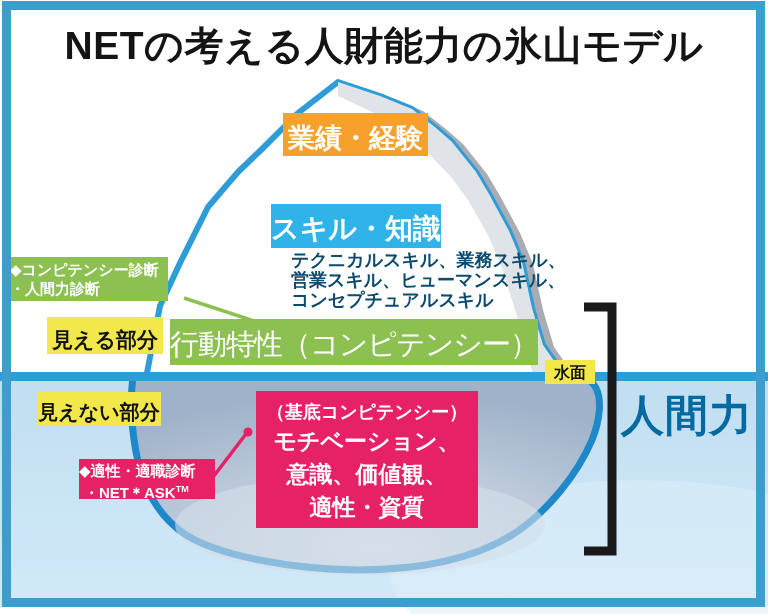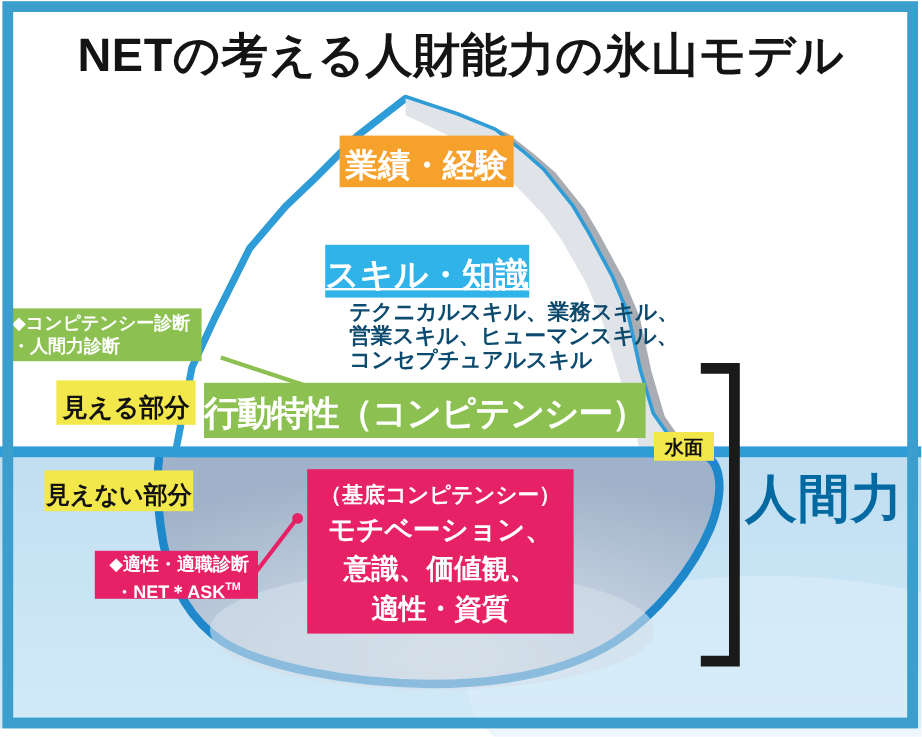--- a/index.html
+++ b/index.html
@@ -10,37 +10,37 @@
          z-index:10;pointer-events:none;}
   .title{position:absolute;left:0;right:0;top:19px;text-align:center;font-size:39px;
          font-weight:900;color:#141414;white-space:nowrap;z-index:2;letter-spacing:0.5px;}
   .box,.tag,.callout,.bar{position:absolute;box-sizing:border-box;z-index:2;}
   .center{display:flex;align-items:flex-end;justify-content:center;}
   .orange-box{left:283px;top:113px;width:145px;height:43px;background:#F6A12B;color:#fff;
               font-size:27px;font-weight:900;white-space:nowrap;}
   .perf-sub{position:absolute;left:263px;top:157px;width:185px;text-align:center;color:#111;
             font-size:19px;font-weight:900;z-index:2;white-space:nowrap;}
   .sky-box{left:271px;top:204px;width:170px;height:44px;background:#2FB3E9;color:#fff;
-           font-size:28px;font-weight:900;white-space:nowrap;text-decoration:underline;}
+           font-size:28px;font-weight:900;white-space:nowrap;}
   .skills-sub{position:absolute;left:272px;top:250px;color:#0c4a6e;font-size:18px;line-height:20px;
               font-weight:900;z-index:2;white-space:nowrap;margin-left:19px;}
   .green-callout{left:4px;top:257px;width:164px;height:44px;background:#8CC152;color:#fff;
                  font-size:15px;line-height:19px;font-weight:900;padding:3px 0 0 6px;white-space:nowrap;}
   .yellow{background:#F2E74B;color:#111;font-weight:900;}
   .mieru{left:47px;top:317px;width:116px;height:37px;font-size:21px;}
   .green-bar{left:170px;top:319px;width:368px;height:46px;background:#8CC152;color:#fff;
-             font-size:29px;font-weight:700;white-space:nowrap;letter-spacing:-1px;}
+             font-size:29px;font-weight:400;white-space:nowrap;letter-spacing:-1px;}
   .suimen{left:545px;top:360px;width:50px;height:24px;font-size:16px;z-index:3;}
   .mienai{left:37px;top:392px;width:124px;height:34px;font-size:20px;z-index:3;}
   .pink-box{left:256px;top:391px;width:222px;height:137px;background:#E62166;color:#fff;
             font-weight:900;text-align:center;padding-top:8px;z-index:3;}
   .pink-box .l1{font-size:18px;line-height:26px;white-space:nowrap;}
   .pink-box .l{font-size:23px;line-height:33px;white-space:nowrap;}
   .pink-callout{left:79px;top:459px;width:136px;height:40px;background:#E62166;color:#fff;
-                font-size:15px;line-height:18px;font-weight:900;padding:3px 0 0 12px;z-index:3;white-space:nowrap;}
+                font-size:15px;line-height:18px;font-weight:900;padding:3px 0 0 0;z-index:3;white-space:nowrap;}
   .pink-callout .ind{padding-left:5px;}
   .pink-callout sup{font-size:9px;}
   .ningen{position:absolute;left:621px;top:387px;color:#0369a1;font-size:43px;font-weight:900;
           z-index:2;white-space:nowrap;letter-spacing:1px;}
 </style>
 </head>
 <body>
 
 <div class="stage">
 

